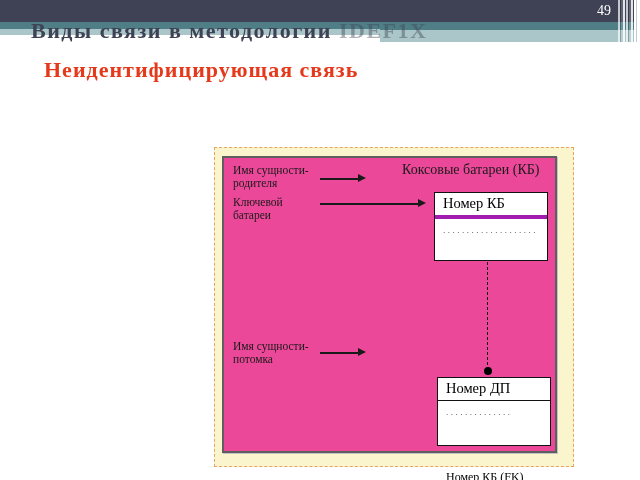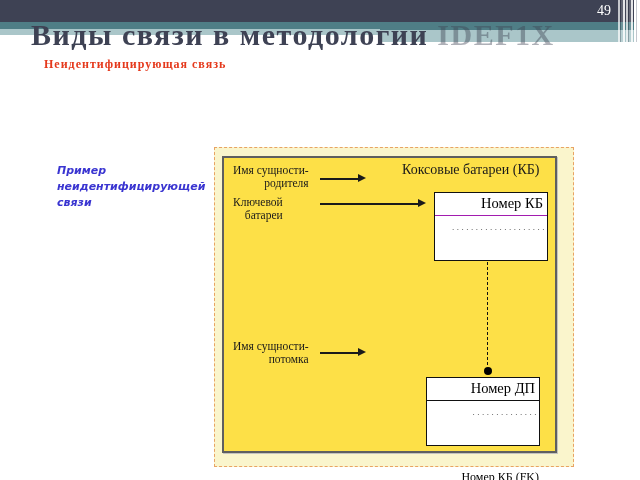--- a/index.html
+++ b/index.html
@@ -15,50 +15,50 @@
   .stripes{position:absolute;left:617px;top:0;width:19px;height:42px;
       background:repeating-linear-gradient(90deg,
         rgba(255,255,255,0) 0 1px, rgba(255,255,255,0.70) 1px 3px,
         rgba(30,34,50,0.25) 3px 4px, rgba(255,255,255,0.18) 4px 6px,
         rgba(255,255,255,0.85) 6px 8px);}
   .edge-white{position:absolute;left:636px;top:0;width:4px;height:42px;background:#fff;
       border-left:1px solid #c3c7ce;}
   .page-num{position:absolute;left:597px;top:3px;color:#ffffff;font-size:14px;}
 
   .title{position:absolute;left:31px;top:18px;white-space:nowrap;font-weight:bold;
-         font-size:30px;letter-spacing:1.5px;color:#3E4254;z-index:5;}
+         font-size:22px;letter-spacing:1.5px;color:#3E4254;z-index:5;}
   .title .faded{color:rgba(62,66,84,0.42);}
 
-  .subtitle{position:absolute;left:44px;top:57px;font-weight:bold;font-size:12px;
+  .subtitle{position:absolute;left:44px;top:57px;font-weight:bold;font-size:22px;
             letter-spacing:1px;color:#E5391C;}
 
   .body-text{position:absolute;left:48px;top:99px;width:548px;font-size:18px;
              letter-spacing:0.8px;line-height:27px;color:#101010;}
   .body-text .red{color:#E5391C;font-weight:bold;}
 
   .caption{position:absolute;left:57px;top:163px;width:155px;color:#3A35D1;
            font-family:"DejaVu Sans",sans-serif;font-style:italic;font-weight:bold;
            font-size:11px;line-height:16px;white-space:pre-line;}
 
   
   .note-box{position:absolute;left:214px;top:147px;width:358px;height:318px;
             background:#FAF5CC;border:1px dashed #E8A363;}
-  .panel{position:absolute;left:7px;top:8px;width:331px;height:293px;background:#fde047;
-         border:2px solid #5F5F5F;box-shadow:1px 1px 0 rgba(190,190,190,0.9);text-align:right;}
+  .panel{position:absolute;left:7px;top:8px;width:331px;height:293px;background:#ec4899;
+         border:2px solid #5F5F5F;box-shadow:1px 1px 0 rgba(190,190,190,0.9);}
 
   .dlabel{position:absolute;font-size:11.5px;line-height:13px;color:#1a1a1a;white-space:pre-line;}
   .etitle{position:absolute;font-size:14px;line-height:16px;color:#1a1a1a;white-space:pre-line;}
 
   .arrow{position:absolute;height:1.5px;background:#1a1a1a;}
   .arrow::after{content:"";position:absolute;right:-8px;top:-3.8px;width:0;height:0;
         border-left:8px solid #1a1a1a;border-top:4.5px solid transparent;
         border-bottom:4.5px solid transparent;}
 
   .entity{position:absolute;background:#ffffff;border:1.5px solid #111;}
-  .entity .ekey{font-size:14.5px;padding:2px 4px 3px 8px;border-bottom:1px solid #a21caf;white-space:nowrap;}
+  .entity .ekey{font-size:14.5px;padding:2px 4px 3px 8px;border-bottom:4px solid #a21caf;white-space:nowrap;}
   .entity.child .ekey{border-bottom:1.5px solid #111;}
   .entity .placeholder{font-size:9px;letter-spacing:2.5px;color:#333;padding:6px 0 0 8px;
         white-space:nowrap;overflow:hidden;}
   .entity .fk{font-size:12px;padding:5px 0 0 8px;white-space:nowrap;margin-top:48px;}
 
   .dashed-connector{position:absolute;width:0;border-left:1.5px dashed #111;}
   .connector-dot{position:absolute;width:8px;height:8px;border-radius:50%;background:#000;}
 </style>
 </head>
 <body>
@@ -72,23 +72,20 @@
   <div class="band-light-right"></div>
   <div class="stripes"></div>
   <div class="edge-white"></div>
   <div class="page-num">49</div>
 
   <div class="title"><span>Виды связи в методологии </span><span class="faded">IDEF1X</span></div>
 
   <div class="subtitle">Неидентифицирующая связь</div>
 
 
-  <div class="caption">Пример
-неидентифицирующей
-связи</div>
 
   <div class="note-box">
     <div class="panel">
 
       <div class="dlabel" style="left:9px;top:6px;">Имя сущности-
 родителя</div>
       <div class="arrow" style="left:96px;top:20px;width:38px;"></div>
       <div class="etitle" style="left:178px;top:4px;white-space:nowrap;">Коксовые батареи (КБ)</div>
 
       <div class="dlabel" style="left:9px;top:38px;">Ключевой
@@ -100,21 +97,21 @@
         <div class="placeholder">....................</div>
       </div>
 
       <div class="dashed-connector" style="left:263px;top:104px;height:103px;"></div>
       <div class="connector-dot" style="left:260px;top:209px;"></div>
 
       <div class="dlabel" style="left:9px;top:182px;">Имя сущности-
 потомка</div>
       <div class="arrow" style="left:96px;top:194px;width:38px;"></div>
 
-      <div class="entity child" style="left:202px;top:219px;width:112px;height:67px;">
+      <div class="entity child" style="left:213px;top:219px;width:112px;height:67px;">
         <div class="ekey">Номер ДП</div>
         <div class="placeholder">..............</div>
         <div class="fk">Номер КБ (FK)</div>
       </div>
 
     </div>
   </div>
 
 </div>
 

